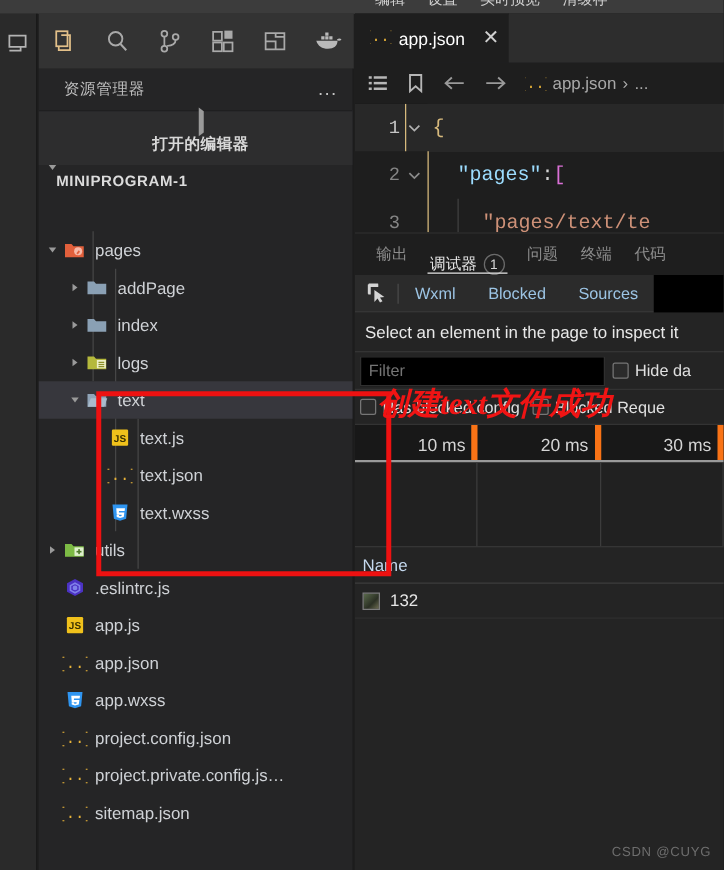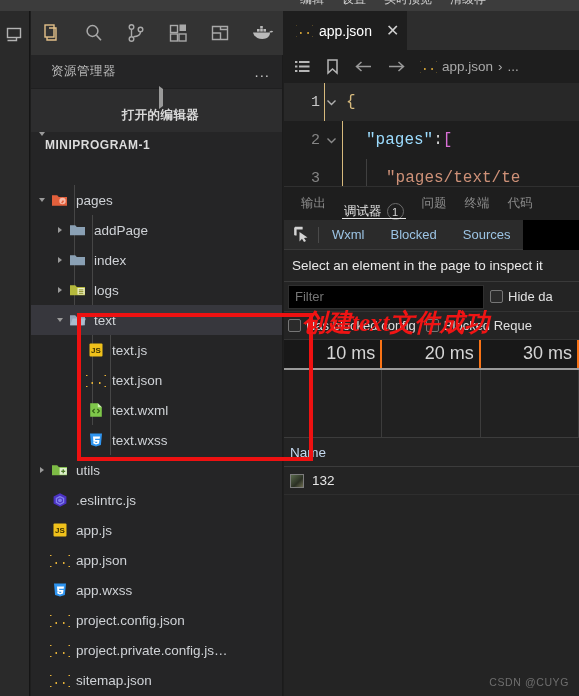--- a/index.html
+++ b/index.html
@@ -193,23 +193,23 @@
   }
   .cblabel { font-size: 13px; color: #e0e0e0; white-space: nowrap; }
 
   .dt-filterrow2 {
     height: 28px; display: flex; align-items: center; gap: 10px;
     padding-left: 4px; background: #242424; border-bottom: 1px solid #333;
   }
 
   .timeline { height: 30px; display: flex; background: #181818; border-bottom: 2px solid #9a9a9a; }
   .tcell {
-    flex: 1; border-right: 2px solid #f97316;
+    flex: 1; border-right: 5px solid #f97316;
     display: flex; align-items: flex-end; justify-content: flex-end;
-    font-size: 18px; color: #d5d5d5; padding: 0 5px 4px 0;
+    font-size: 14px; color: #d5d5d5; padding: 0 5px 4px 0;
   }
   .tbody { height: 68px; display: flex; background: #212121; border-bottom: 1px solid #3c3c3c; }
   .tbcell { flex: 1; border-right: 1px solid #3c3c3c; }
 
   .tablehdr {
     height: 29px; display: flex; align-items: center; padding-left: 6px;
     background: #242424; border-bottom: 1px solid #3c3c3c;
     font-size: 13.5px; color: #c5d9ef;
   }
   .tablerow {
@@ -407,34 +407,20 @@
           <span class="flabel">text.js</span>
         </div>
         <div class="row">
           <span class="twisty" style="margin-left: 40px;"></span>
           <span class="ficon">
             <svg width="20" height="18" viewBox="0 0 20 18">
               <text x="10" y="13.2" font-size="12.5" fill="#e8b339" text-anchor="middle" font-family="Liberation Mono, monospace">{..}</text>
             </svg>
           </span>
           <span class="flabel">text.json</span>
-        </div>
-        <div class="row">
-          <span class="twisty" style="margin-left: 40px;"></span>
-          <span class="ficon">
-            <svg width="18" height="18" viewBox="0 0 18 18">
-              <path d="M3.2 2.2 h7.6 l4 4 v9.6 H3.2 z" fill="#7ec74a"></path>
-              <path d="M10.8 2.2 l4 4 h-4 z" fill="#cdeeb4"></path>
-              <g fill="#2f5c14">
-                <path d="M7.6 8 L5.6 10 L7.6 12" stroke="#2f5c14" stroke-width="1.1" fill="none"></path>
-                <path d="M10.4 8 L12.4 10 L10.4 12" stroke="#2f5c14" stroke-width="1.1" fill="none"></path>
-              </g>
-            </svg>
-          </span>
-          <span class="flabel">text.wxml</span>
         </div>
         <div class="row">
           <span class="twisty" style="margin-left: 40px;"></span>
           <span class="ficon">
             <svg width="18" height="18" viewBox="0 0 18 18">
               <path d="M3 2.6 h12 l-1.1 11.3 L9 15.6 L4.1 13.9 z" fill="#2f95f0"></path>
               <path d="M6 5.6 h7 l-.3 2.2 H8.2 l-.1 1.2 h4.4 l-.5 3.5 L9 13.4 l-2.6-.9 l-.15-1.6 h1.9 l.07 .8 l1 .3 l1-.3 l.1-1 H6.4 z" fill="#ffffff"></path>
             </svg>
           </span>
           <span class="flabel">text.wxss</span>

